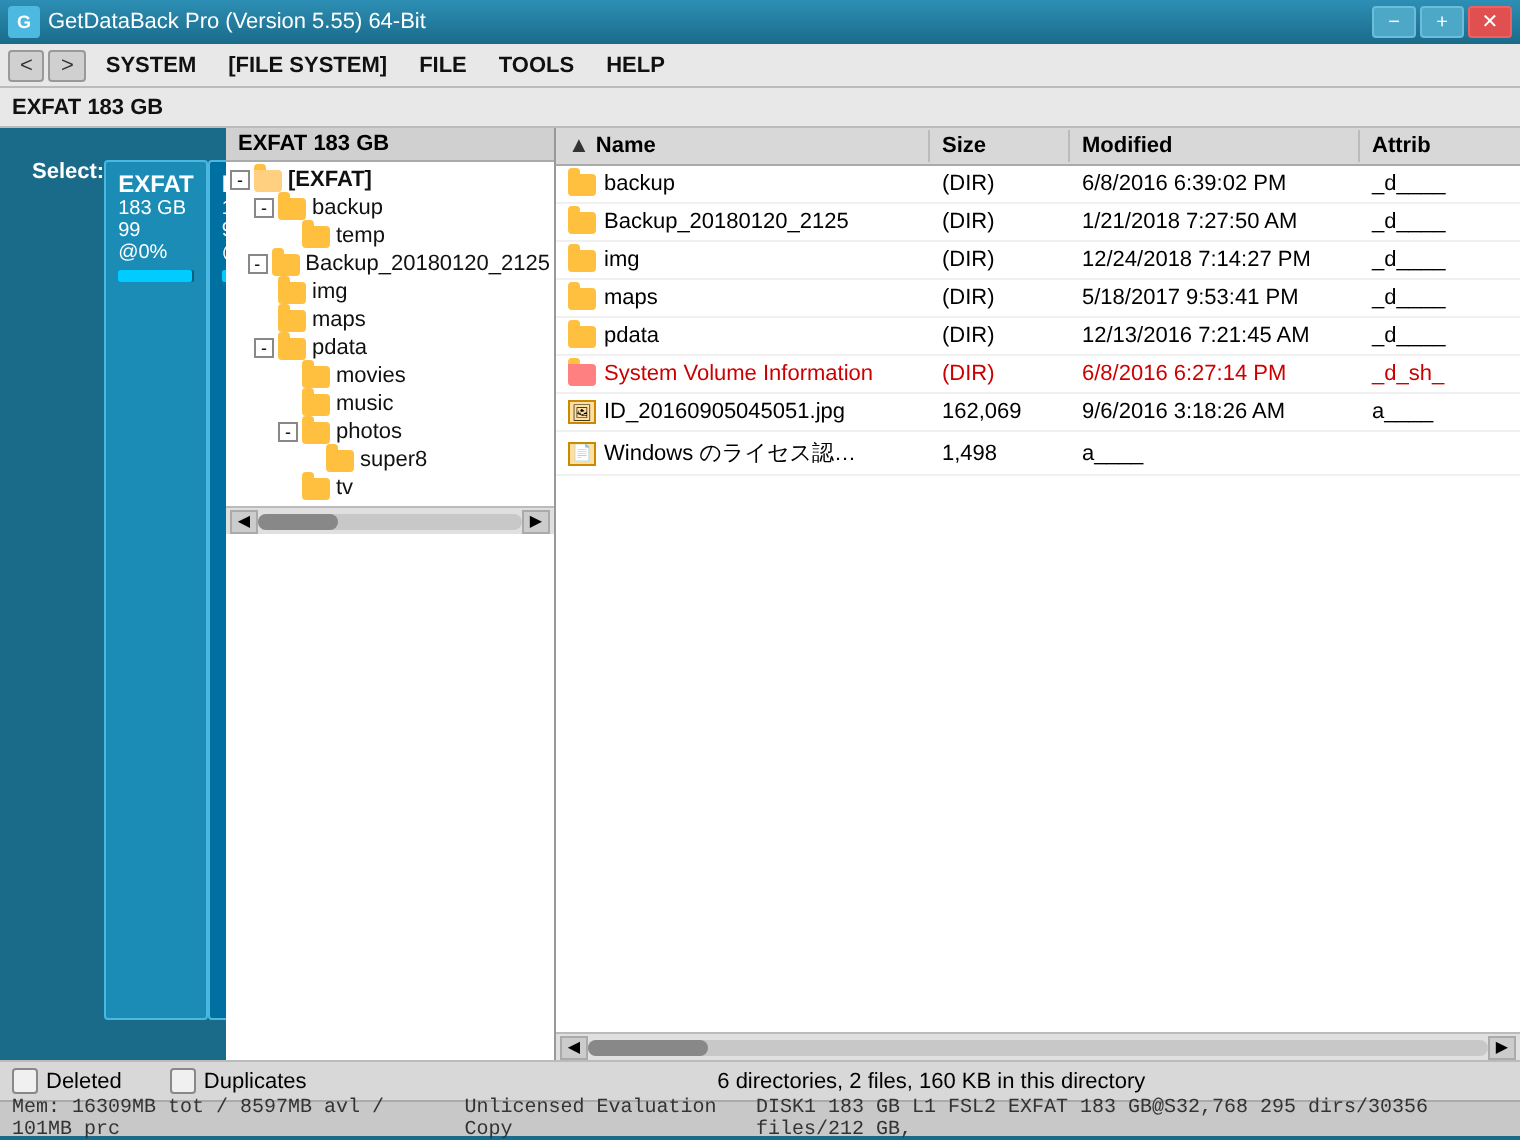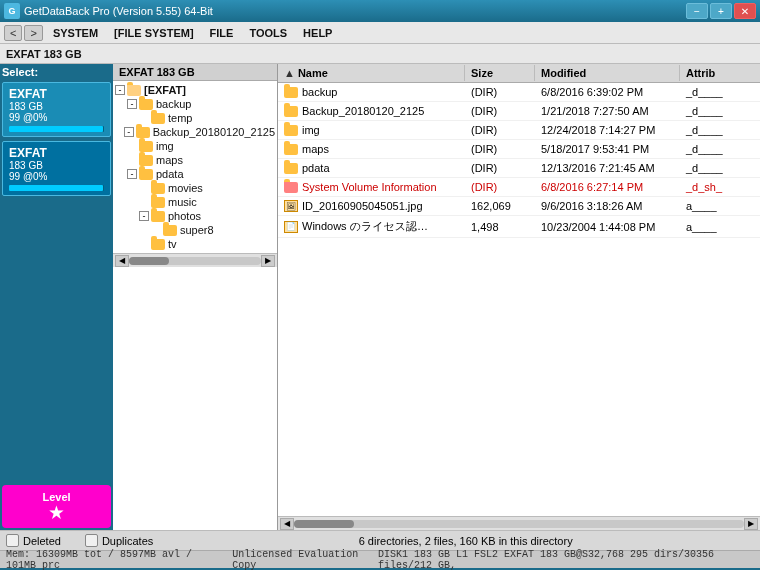--- a/index.html
+++ b/index.html
@@ -91,22 +91,22 @@
     
     #main {
       display: flex;
       height: 466px;
     }
     
     #left-panel {
       width: 113px;
       background: #1a6b8a;
       display: flex;
-      flex-direction: column;
-      padding: 2px;
+      flex-direction: row;
+      padding: 16px;
     }
     #select-label {
       color: white;
       font-size: 11px;
       font-weight: bold;
       margin-bottom: 4px;
     }
     .drive-item {
       background: #1a8cb5;
       border: 1px solid #4ab8e0;
@@ -627,21 +627,20 @@
         <div class="file-cell">9/6/2016 3:18:26 AM</div>
         <div class="file-cell">a____</div>
       </div>
 
       <div class="file-row">
         <div class="file-cell">
           <div class="file-icon-img">📄</div>
           <span>Windows のライセス認…</span>
         </div>
         <div class="file-cell">1,498</div>
-        <div class="file-cell">10/23/2004 1:44:08 PM</div>
         <div class="file-cell">a____</div>
       </div>
 
     </div>
 
     <div id="file-hscroll">
       <div class="scroll-btn">◀</div>
       <div class="scroll-track">
         <div class="scroll-thumb" style="left: 0; width: 60px;"></div>
       </div>

